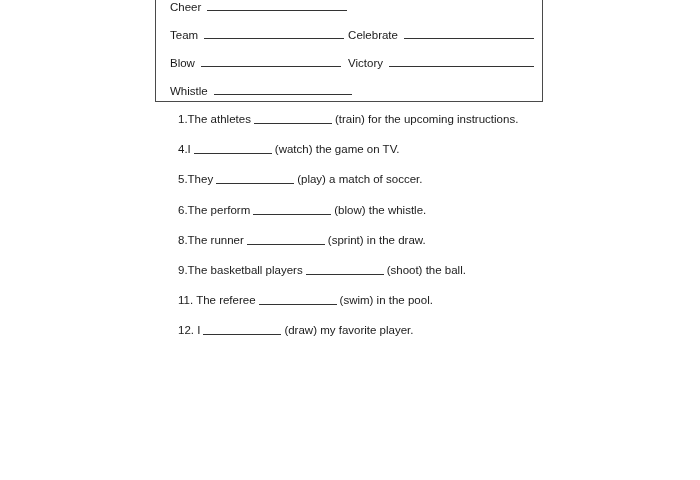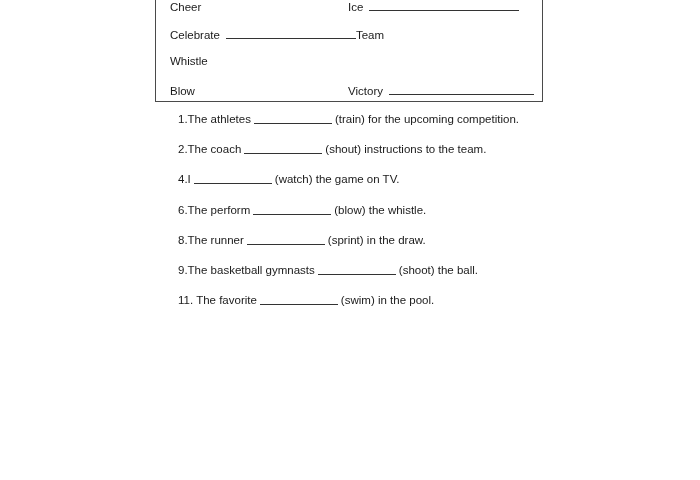--- a/index.html
+++ b/index.html
@@ -41,21 +41,21 @@
   .wb-row {
     display: flex;
     align-items: baseline;
     height: 28px;
   }
   .wb-cell {
     display: flex;
     align-items: baseline;
     white-space: nowrap;
   }
-  .wb-cell.left { width: 182px; flex-direction: column; }
+  .wb-cell.left { width: 182px; }
   .wb-cell.right { width: 190px; }
   .wb-word {
     font-size: 11.5px;
     color: #1a1a1a;
     margin-right: 6px;
   }
   .wb-line {
     display: inline-block;
     border-bottom: 1px solid #333333;
     height: 11px;
@@ -96,88 +96,87 @@
 <div class="page">
 
   <div class="wordbank">
     <div class="wb-rows">
 
       <div class="wb-row">
         <span class="wb-cell left">
           <span class="wb-word">Cheer</span>
           <span class="wb-line"></span>
         </span>
-        <span class="wb-cell right">
-          <span class="wb-word">Ice</span>
-          <span class="wb-line"></span>
-        </span>
       </div>
 
       <div class="wb-row">
-        <span class="wb-cell right">
-          <span class="wb-word">Celebrate</span>
-          <span class="wb-line"></span>
-        </span>
         <span class="wb-cell left">
           <span class="wb-word">Team</span>
           <span class="wb-line"></span>
         </span>
-      </div>
-
-      <div class="wb-row">
-        <span class="wb-cell left">
-          <span class="wb-word">Whistle</span>
+        <span class="wb-cell right">
+          <span class="wb-word">Celebrate</span>
           <span class="wb-line"></span>
         </span>
       </div>
 
       <div class="wb-row">
         <span class="wb-cell left">
           <span class="wb-word">Blow</span>
           <span class="wb-line"></span>
         </span>
         <span class="wb-cell right">
           <span class="wb-word">Victory</span>
           <span class="wb-line"></span>
         </span>
       </div>
 
+      <div class="wb-row">
+        <span class="wb-cell left">
+          <span class="wb-word">Whistle</span>
+          <span class="wb-line"></span>
+        </span>
+      </div>
+
     </div>
   </div>
 
   <div class="sentences">
 
     <div class="sentence">
-      <span class="num">1.</span><span>The athletes</span><span class="blank"></span><span>(train) for the upcoming competition.</span>
+      <span class="num">1.</span><span>The athletes</span><span class="blank"></span><span>(train) for the upcoming instructions.</span>
     </div>
 
-    <div class="sentence">
-      <span class="num">2.</span><span>The coach</span><span class="blank"></span><span>(shout) instructions to the team.</span>
-    </div>
 
 
     <div class="sentence">
       <span class="num">4.</span><span>I</span><span class="blank"></span><span>(watch) the game on TV.</span>
     </div>
 
+    <div class="sentence">
+      <span class="num">5.</span><span>They</span><span class="blank"></span><span>(play) a match of soccer.</span>
+    </div>
 
     <div class="sentence">
       <span class="num">6.</span><span>The perform</span><span class="blank"></span><span>(blow) the whistle.</span>
     </div>
 
 
     <div class="sentence">
       <span class="num">8.</span><span>The runner</span><span class="blank"></span><span>(sprint) in the draw.</span>
     </div>
 
     <div class="sentence">
-      <span class="num">9.</span><span>The basketball gymnasts</span><span class="blank"></span><span>(shoot) the ball.</span>
+      <span class="num">9.</span><span>The basketball players</span><span class="blank"></span><span>(shoot) the ball.</span>
     </div>
 
 
     <div class="sentence">
-      <span class="num">11.</span><span> The favorite</span><span class="blank"></span><span>(swim) in the pool.</span>
+      <span class="num">11.</span><span> The referee</span><span class="blank"></span><span>(swim) in the pool.</span>
     </div>
 
+    <div class="sentence">
+      <span class="num">12.</span><span> I</span><span class="blank"></span><span>(draw) my favorite player.</span>
+    </div>
 
   </div>
 
 </div>
 
 </body></html>

